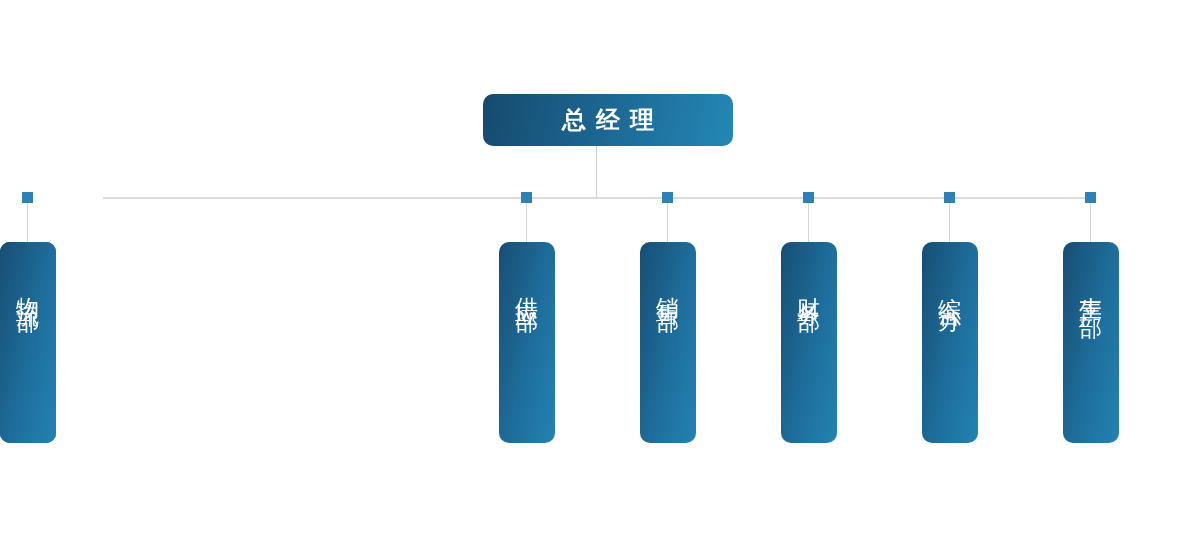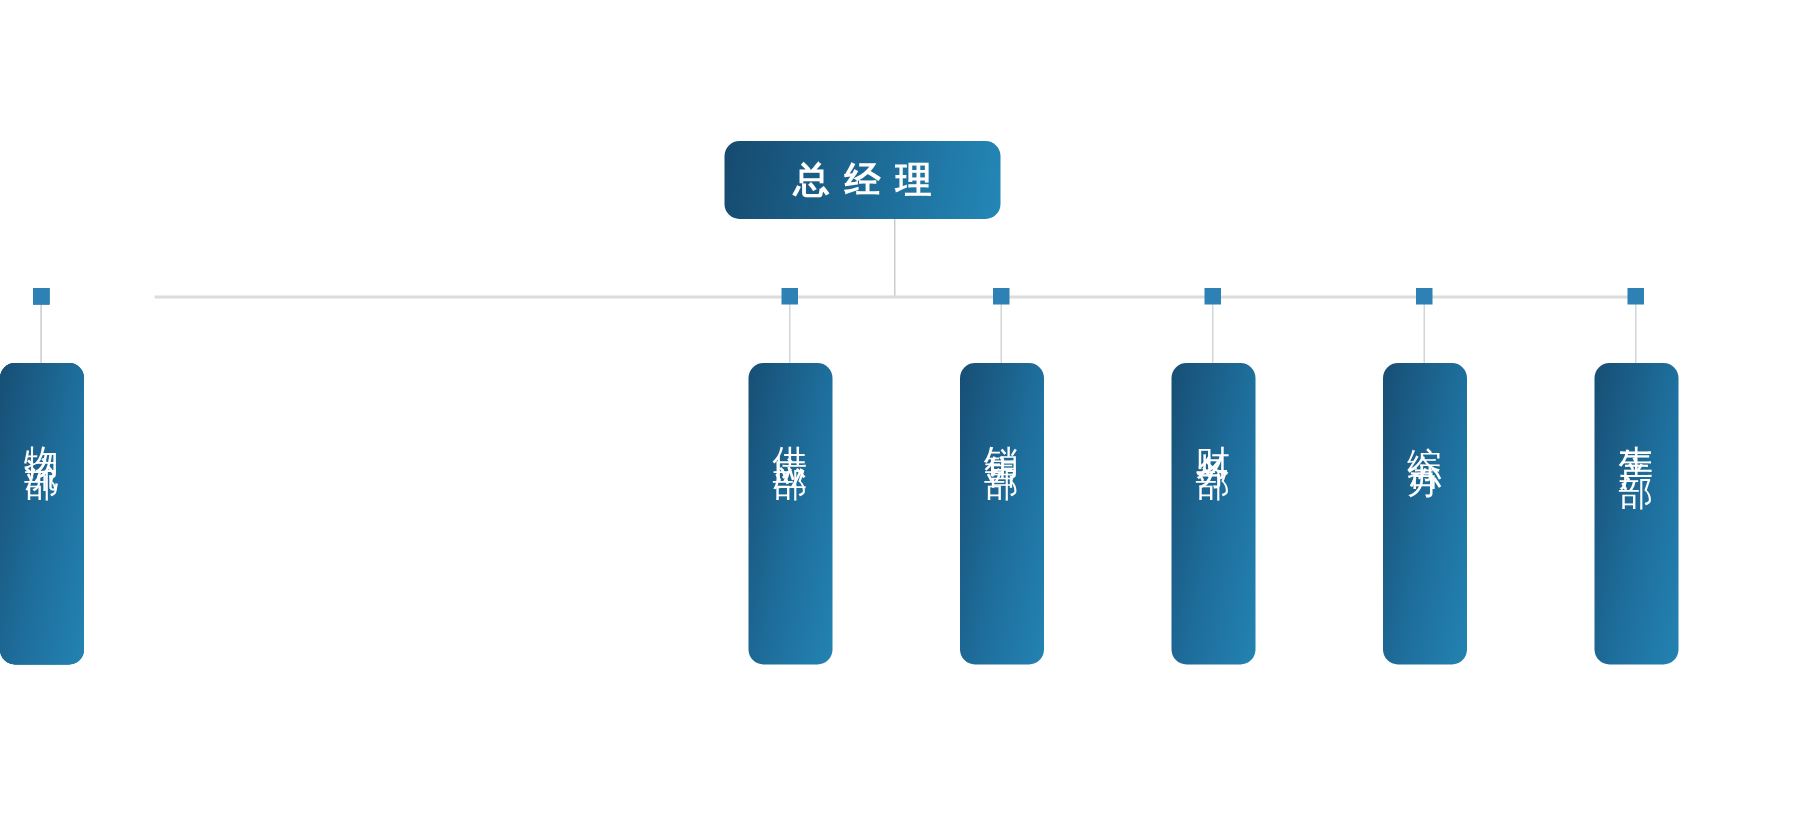--- a/index.html
+++ b/index.html
@@ -14,21 +14,21 @@
     height: 548px;
     background: #ffffff;
     overflow: hidden;
   }
 
   
   .root-box {
     position: absolute;
     left: 483px;
     top: 94px;
-    width: 184px;
+    width: 250px;
     height: 52px;
     border-radius: 10px;
     background: linear-gradient(100deg, #164a6e 0%, #1d6b97 55%, #2487b7 100%);
     display: flex;
     align-items: center;
     justify-content: center;
   }
   .root-label {
     color: #ffffff;
     font-size: 24px;

